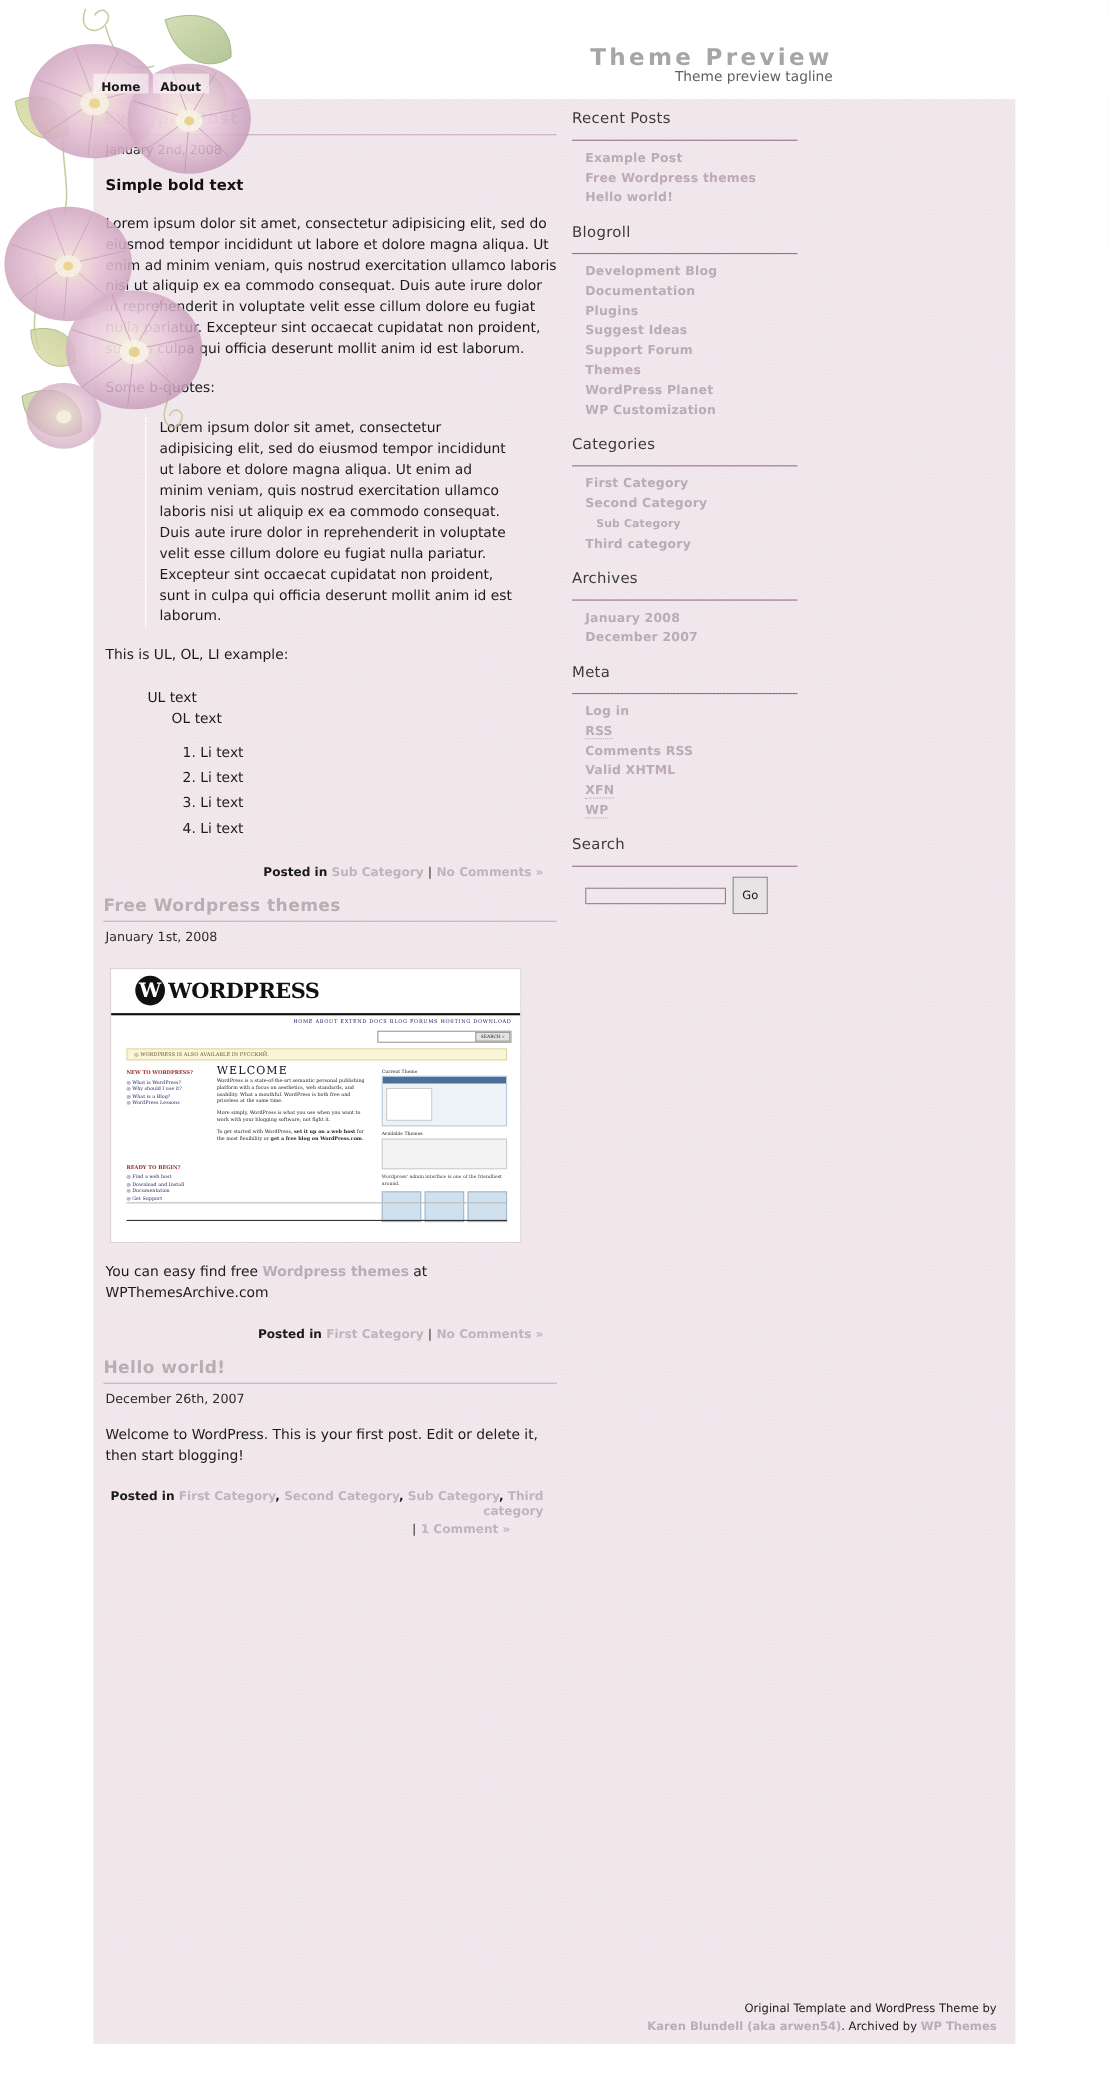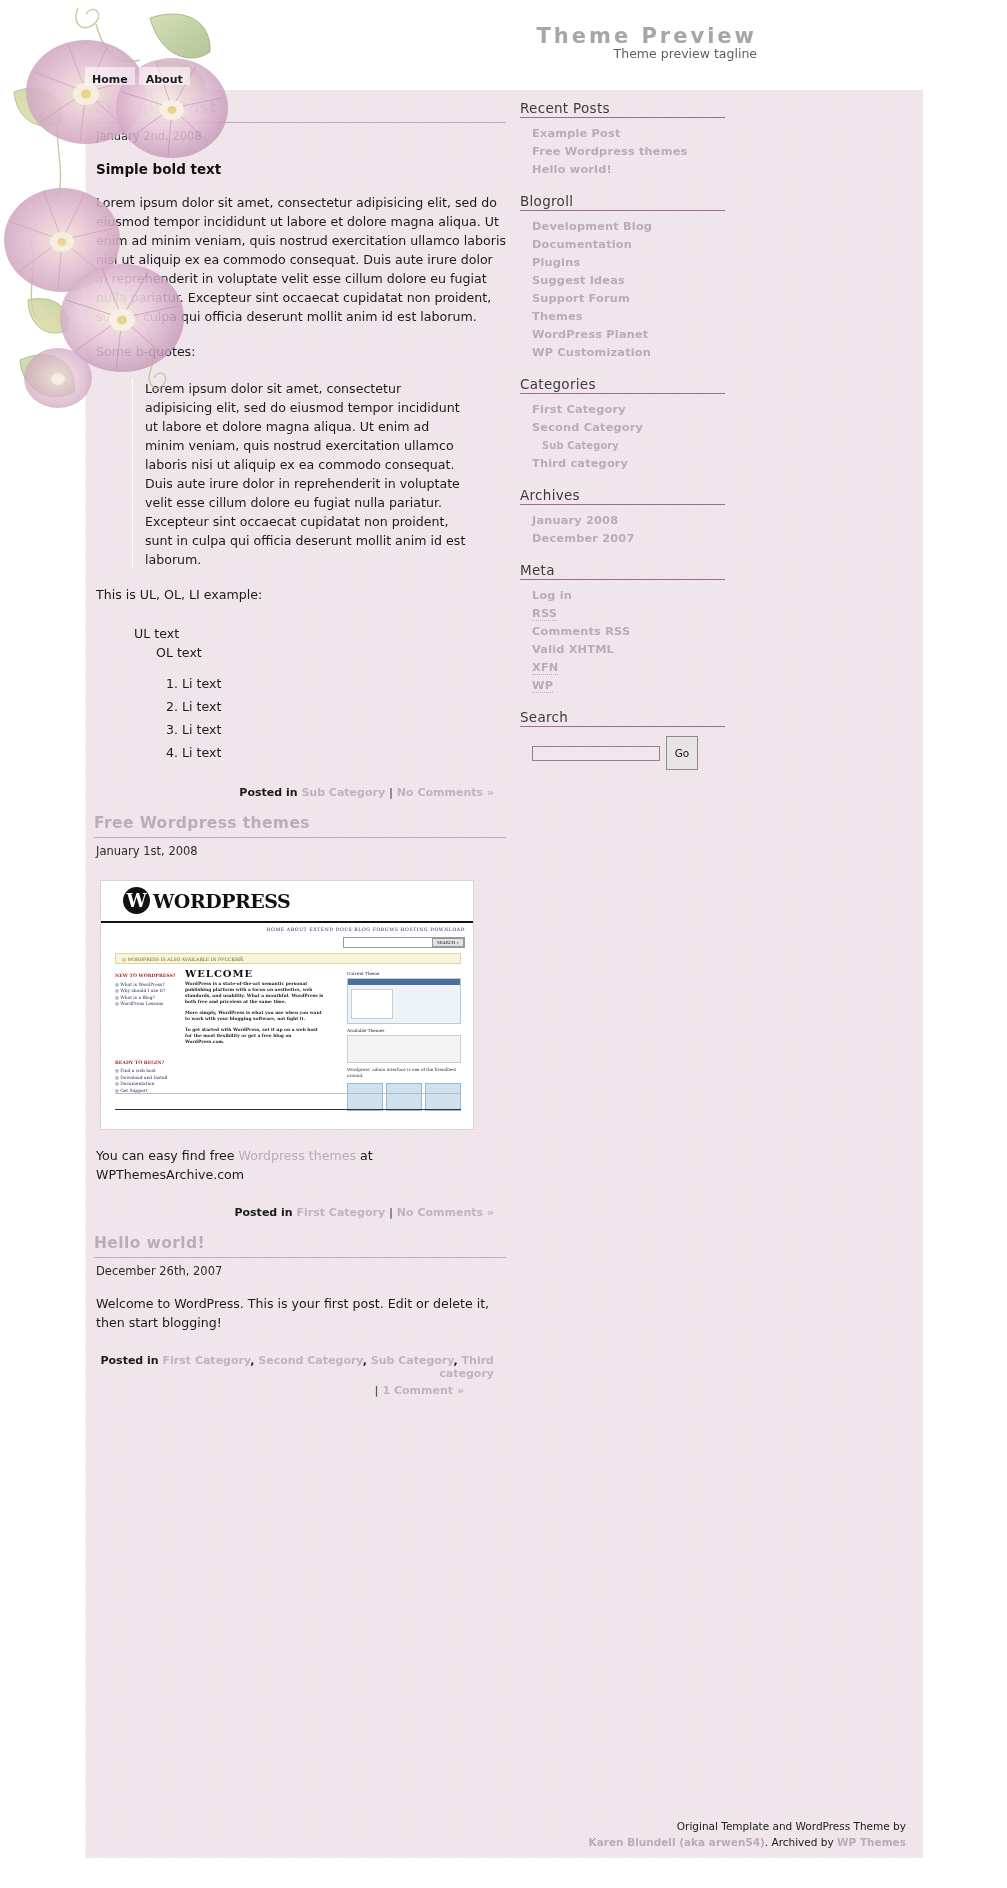--- a/index.html
+++ b/index.html
@@ -19,21 +19,21 @@
   #page {
     position: absolute;
     left: 0; top: 0;
     width: 1007px;
     height: 1888px;
   }
 
   
   #header {
     position: absolute;
-    left: 0; top: 0;
+    left: 0; top: 16px;
     width: 1007px;
     height: 70px;
     background: #ffffff;
   }
   #blogtitle {
     position: absolute;
     right: 250px;
     top: 24px;
     font-size: 21px;
     font-weight: bold;
@@ -214,22 +214,22 @@
     background: #faf5d8; border: 1px solid #ded7a5;
     font-size: 4.6px; color: #6b6333; padding-left: 6px; line-height: 11px;
     box-sizing: border-box;
   }
   .shot-col-left {
     position: absolute; left: 14px; top: 92px; width: 72px;
     font-size: 4.4px; color: #2a2a66; line-height: 6.5px;
   }
   .shot-col-left .hd { color: #9b2b2b; font-weight: bold; font-size: 4.6px; display:block; margin-bottom: 2px;}
   .shot-col-mid {
-    position: absolute; left: 84px; top: 90px; width: 140px;
-    font-size: 4.4px; color: #222; line-height: 6px; font-weight: bold;
+    position: absolute; left: 96px; top: 90px; width: 140px;
+    font-size: 4.4px; color: #222; line-height: 6px;
   }
   .shot-welcome {
     font-family: "DejaVu Serif", "Liberation Serif", serif;
     font-size: 10px; color: #111; letter-spacing: 1px; display: block; margin-bottom: 4px;
   }
   .shot-col-right {
     position: absolute; left: 246px; top: 90px; width: 114px;
     font-size: 4.2px; color: #222;
   }
   .shot-panel {
@@ -254,21 +254,21 @@
     top: 10px;
     width: 290px;
     font-size: 11.5px;
   }
   .widget { margin-bottom: 14px; }
   .widget h2 {
     font-size: 13.5px;
     font-weight: normal;
     color: #3b3b3b;
     margin: 0 0 0 0;
-    padding: 0 0 1px 0;
+    padding: 0 0 11px 0;
     border-bottom: 1px solid #9a6f8a;
     width: 205px;
     letter-spacing: 0.3px;
   }
   .widget ul {
     list-style: none;
     margin: 7px 0 0 0;
     padding: 0;
   }
   .widget ul li {
@@ -433,21 +433,21 @@
               <div></div>
               <div></div>
               <div></div>
             </div>
           </div>
           <div class="shot-hr2"></div>
           <div class="shot-hr"></div>
         </div>
 
         <p class="posttext">
-          <span>You can easy find free </span><a href="#" style="color:#bcaab5;font-weight:normal;text-decoration:none">Wordpress themes</a><span> at WPThemesArchive.com</span>
+          <span>You can easy find free </span><a href="#" style="color:#bcaab5;font-weight:bold;text-decoration:none">Wordpress themes</a><span> at WPThemesArchive.com</span>
         </p>
 
         <p class="postmeta">
           <span>Posted in</span>
           <a href="#">First Category</a>
           <span class="sep">|</span>
           <a href="#">No Comments »</a>
         </p>
       </div>
 

